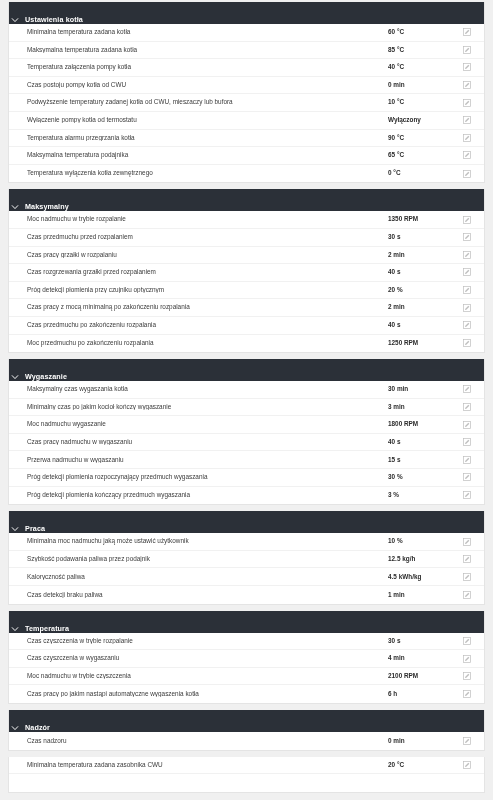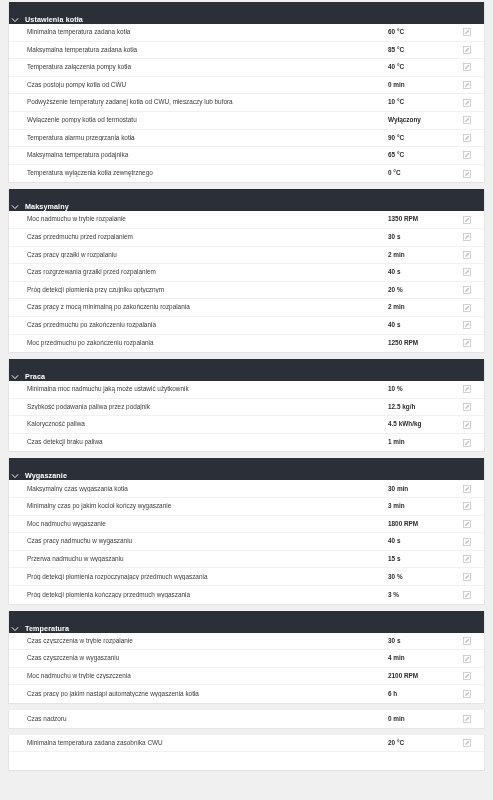--- a/index.html
+++ b/index.html
@@ -328,158 +328,158 @@
         </div>
       </div>
     </div>
     <div class="panel">
       <div class="panel-header">
         <span class="chevron">
           <svg viewBox="0 0 10 10" width="8" height="8" aria-hidden="true">
             <path d="M1.5 3.3 L5 7 L8.5 3.3" fill="none" stroke="#ffffff" stroke-width="1.2" stroke-linecap="round" stroke-linejoin="round"></path>
           </svg>
         </span>
-        <span>Praca</span>
-      </div>
-      <div class="panel-body">
-        <div class="row">
-          <div class="row-label">Minimalna moc nadmuchu jaką może ustawić użytkownik</div>
-          <div class="row-value">10 %</div>
-          <div class="row-action">
-            <span class="edit-icon">
-              <svg viewBox="0 0 16 16" width="8" height="8" aria-hidden="true">
-                <rect x="1.2" y="1.2" width="13.6" height="13.6" fill="none" stroke="#8a8a8a" stroke-width="1.4"></rect>
-                <path d="M10.6 3.4 L12.6 5.4 L6.6 11.4 L4.0 12.0 L4.6 9.4 Z" fill="#8a8a8a"></path>
-              </svg>
-            </span>
-          </div>
-        </div>
-        <div class="row">
-          <div class="row-label">Szybkość podawania paliwa przez podajnik</div>
-          <div class="row-value">12.5 kg/h</div>
-          <div class="row-action">
-            <span class="edit-icon">
-              <svg viewBox="0 0 16 16" width="8" height="8" aria-hidden="true">
-                <rect x="1.2" y="1.2" width="13.6" height="13.6" fill="none" stroke="#8a8a8a" stroke-width="1.4"></rect>
-                <path d="M10.6 3.4 L12.6 5.4 L6.6 11.4 L4.0 12.0 L4.6 9.4 Z" fill="#8a8a8a"></path>
-              </svg>
-            </span>
-          </div>
-        </div>
-        <div class="row">
-          <div class="row-label">Kaloryczność paliwa</div>
-          <div class="row-value">4.5 kWh/kg</div>
-          <div class="row-action">
-            <span class="edit-icon">
-              <svg viewBox="0 0 16 16" width="8" height="8" aria-hidden="true">
-                <rect x="1.2" y="1.2" width="13.6" height="13.6" fill="none" stroke="#8a8a8a" stroke-width="1.4"></rect>
-                <path d="M10.6 3.4 L12.6 5.4 L6.6 11.4 L4.0 12.0 L4.6 9.4 Z" fill="#8a8a8a"></path>
-              </svg>
-            </span>
-          </div>
-        </div>
-        <div class="row">
-          <div class="row-label">Czas detekcji braku paliwa</div>
-          <div class="row-value">1 min</div>
+        <span>Wygaszanie</span>
+      </div>
+      <div class="panel-body">
+        <div class="row">
+          <div class="row-label">Maksymalny czas wygaszania kotła</div>
+          <div class="row-value">30 min</div>
+          <div class="row-action">
+            <span class="edit-icon">
+              <svg viewBox="0 0 16 16" width="8" height="8" aria-hidden="true">
+                <rect x="1.2" y="1.2" width="13.6" height="13.6" fill="none" stroke="#8a8a8a" stroke-width="1.4"></rect>
+                <path d="M10.6 3.4 L12.6 5.4 L6.6 11.4 L4.0 12.0 L4.6 9.4 Z" fill="#8a8a8a"></path>
+              </svg>
+            </span>
+          </div>
+        </div>
+        <div class="row">
+          <div class="row-label">Minimalny czas po jakim kocioł kończy wygaszanie</div>
+          <div class="row-value">3 min</div>
+          <div class="row-action">
+            <span class="edit-icon">
+              <svg viewBox="0 0 16 16" width="8" height="8" aria-hidden="true">
+                <rect x="1.2" y="1.2" width="13.6" height="13.6" fill="none" stroke="#8a8a8a" stroke-width="1.4"></rect>
+                <path d="M10.6 3.4 L12.6 5.4 L6.6 11.4 L4.0 12.0 L4.6 9.4 Z" fill="#8a8a8a"></path>
+              </svg>
+            </span>
+          </div>
+        </div>
+        <div class="row">
+          <div class="row-label">Moc nadmuchu wygaszanie</div>
+          <div class="row-value">1800 RPM</div>
+          <div class="row-action">
+            <span class="edit-icon">
+              <svg viewBox="0 0 16 16" width="8" height="8" aria-hidden="true">
+                <rect x="1.2" y="1.2" width="13.6" height="13.6" fill="none" stroke="#8a8a8a" stroke-width="1.4"></rect>
+                <path d="M10.6 3.4 L12.6 5.4 L6.6 11.4 L4.0 12.0 L4.6 9.4 Z" fill="#8a8a8a"></path>
+              </svg>
+            </span>
+          </div>
+        </div>
+        <div class="row">
+          <div class="row-label">Czas pracy nadmuchu w wygaszaniu</div>
+          <div class="row-value">40 s</div>
+          <div class="row-action">
+            <span class="edit-icon">
+              <svg viewBox="0 0 16 16" width="8" height="8" aria-hidden="true">
+                <rect x="1.2" y="1.2" width="13.6" height="13.6" fill="none" stroke="#8a8a8a" stroke-width="1.4"></rect>
+                <path d="M10.6 3.4 L12.6 5.4 L6.6 11.4 L4.0 12.0 L4.6 9.4 Z" fill="#8a8a8a"></path>
+              </svg>
+            </span>
+          </div>
+        </div>
+        <div class="row">
+          <div class="row-label">Przerwa nadmuchu w wygaszaniu</div>
+          <div class="row-value">15 s</div>
+          <div class="row-action">
+            <span class="edit-icon">
+              <svg viewBox="0 0 16 16" width="8" height="8" aria-hidden="true">
+                <rect x="1.2" y="1.2" width="13.6" height="13.6" fill="none" stroke="#8a8a8a" stroke-width="1.4"></rect>
+                <path d="M10.6 3.4 L12.6 5.4 L6.6 11.4 L4.0 12.0 L4.6 9.4 Z" fill="#8a8a8a"></path>
+              </svg>
+            </span>
+          </div>
+        </div>
+        <div class="row">
+          <div class="row-label">Próg detekcji płomienia rozpoczynający przedmuch wygaszania</div>
+          <div class="row-value">30 %</div>
+          <div class="row-action">
+            <span class="edit-icon">
+              <svg viewBox="0 0 16 16" width="8" height="8" aria-hidden="true">
+                <rect x="1.2" y="1.2" width="13.6" height="13.6" fill="none" stroke="#8a8a8a" stroke-width="1.4"></rect>
+                <path d="M10.6 3.4 L12.6 5.4 L6.6 11.4 L4.0 12.0 L4.6 9.4 Z" fill="#8a8a8a"></path>
+              </svg>
+            </span>
+          </div>
+        </div>
+        <div class="row">
+          <div class="row-label">Próg detekcji płomienia kończący przedmuch wygaszania</div>
+          <div class="row-value">3 %</div>
           <div class="row-action">
             <span class="edit-icon">
               <svg viewBox="0 0 16 16" width="8" height="8" aria-hidden="true">
                 <rect x="1.2" y="1.2" width="13.6" height="13.6" fill="none" stroke="#8a8a8a" stroke-width="1.4"></rect>
                 <path d="M10.6 3.4 L12.6 5.4 L6.6 11.4 L4.0 12.0 L4.6 9.4 Z" fill="#8a8a8a"></path>
               </svg>
             </span>
           </div>
         </div>
       </div>
     </div>
     <div class="panel">
       <div class="panel-header">
         <span class="chevron">
           <svg viewBox="0 0 10 10" width="8" height="8" aria-hidden="true">
             <path d="M1.5 3.3 L5 7 L8.5 3.3" fill="none" stroke="#ffffff" stroke-width="1.2" stroke-linecap="round" stroke-linejoin="round"></path>
           </svg>
         </span>
-        <span>Wygaszanie</span>
-      </div>
-      <div class="panel-body">
-        <div class="row">
-          <div class="row-label">Maksymalny czas wygaszania kotła</div>
-          <div class="row-value">30 min</div>
-          <div class="row-action">
-            <span class="edit-icon">
-              <svg viewBox="0 0 16 16" width="8" height="8" aria-hidden="true">
-                <rect x="1.2" y="1.2" width="13.6" height="13.6" fill="none" stroke="#8a8a8a" stroke-width="1.4"></rect>
-                <path d="M10.6 3.4 L12.6 5.4 L6.6 11.4 L4.0 12.0 L4.6 9.4 Z" fill="#8a8a8a"></path>
-              </svg>
-            </span>
-          </div>
-        </div>
-        <div class="row">
-          <div class="row-label">Minimalny czas po jakim kocioł kończy wygaszanie</div>
-          <div class="row-value">3 min</div>
-          <div class="row-action">
-            <span class="edit-icon">
-              <svg viewBox="0 0 16 16" width="8" height="8" aria-hidden="true">
-                <rect x="1.2" y="1.2" width="13.6" height="13.6" fill="none" stroke="#8a8a8a" stroke-width="1.4"></rect>
-                <path d="M10.6 3.4 L12.6 5.4 L6.6 11.4 L4.0 12.0 L4.6 9.4 Z" fill="#8a8a8a"></path>
-              </svg>
-            </span>
-          </div>
-        </div>
-        <div class="row">
-          <div class="row-label">Moc nadmuchu wygaszanie</div>
-          <div class="row-value">1800 RPM</div>
-          <div class="row-action">
-            <span class="edit-icon">
-              <svg viewBox="0 0 16 16" width="8" height="8" aria-hidden="true">
-                <rect x="1.2" y="1.2" width="13.6" height="13.6" fill="none" stroke="#8a8a8a" stroke-width="1.4"></rect>
-                <path d="M10.6 3.4 L12.6 5.4 L6.6 11.4 L4.0 12.0 L4.6 9.4 Z" fill="#8a8a8a"></path>
-              </svg>
-            </span>
-          </div>
-        </div>
-        <div class="row">
-          <div class="row-label">Czas pracy nadmuchu w wygaszaniu</div>
-          <div class="row-value">40 s</div>
-          <div class="row-action">
-            <span class="edit-icon">
-              <svg viewBox="0 0 16 16" width="8" height="8" aria-hidden="true">
-                <rect x="1.2" y="1.2" width="13.6" height="13.6" fill="none" stroke="#8a8a8a" stroke-width="1.4"></rect>
-                <path d="M10.6 3.4 L12.6 5.4 L6.6 11.4 L4.0 12.0 L4.6 9.4 Z" fill="#8a8a8a"></path>
-              </svg>
-            </span>
-          </div>
-        </div>
-        <div class="row">
-          <div class="row-label">Przerwa nadmuchu w wygaszaniu</div>
-          <div class="row-value">15 s</div>
-          <div class="row-action">
-            <span class="edit-icon">
-              <svg viewBox="0 0 16 16" width="8" height="8" aria-hidden="true">
-                <rect x="1.2" y="1.2" width="13.6" height="13.6" fill="none" stroke="#8a8a8a" stroke-width="1.4"></rect>
-                <path d="M10.6 3.4 L12.6 5.4 L6.6 11.4 L4.0 12.0 L4.6 9.4 Z" fill="#8a8a8a"></path>
-              </svg>
-            </span>
-          </div>
-        </div>
-        <div class="row">
-          <div class="row-label">Próg detekcji płomienia rozpoczynający przedmuch wygaszania</div>
-          <div class="row-value">30 %</div>
-          <div class="row-action">
-            <span class="edit-icon">
-              <svg viewBox="0 0 16 16" width="8" height="8" aria-hidden="true">
-                <rect x="1.2" y="1.2" width="13.6" height="13.6" fill="none" stroke="#8a8a8a" stroke-width="1.4"></rect>
-                <path d="M10.6 3.4 L12.6 5.4 L6.6 11.4 L4.0 12.0 L4.6 9.4 Z" fill="#8a8a8a"></path>
-              </svg>
-            </span>
-          </div>
-        </div>
-        <div class="row">
-          <div class="row-label">Próg detekcji płomienia kończący przedmuch wygaszania</div>
-          <div class="row-value">3 %</div>
+        <span>Praca</span>
+      </div>
+      <div class="panel-body">
+        <div class="row">
+          <div class="row-label">Minimalna moc nadmuchu jaką może ustawić użytkownik</div>
+          <div class="row-value">10 %</div>
+          <div class="row-action">
+            <span class="edit-icon">
+              <svg viewBox="0 0 16 16" width="8" height="8" aria-hidden="true">
+                <rect x="1.2" y="1.2" width="13.6" height="13.6" fill="none" stroke="#8a8a8a" stroke-width="1.4"></rect>
+                <path d="M10.6 3.4 L12.6 5.4 L6.6 11.4 L4.0 12.0 L4.6 9.4 Z" fill="#8a8a8a"></path>
+              </svg>
+            </span>
+          </div>
+        </div>
+        <div class="row">
+          <div class="row-label">Szybkość podawania paliwa przez podajnik</div>
+          <div class="row-value">12.5 kg/h</div>
+          <div class="row-action">
+            <span class="edit-icon">
+              <svg viewBox="0 0 16 16" width="8" height="8" aria-hidden="true">
+                <rect x="1.2" y="1.2" width="13.6" height="13.6" fill="none" stroke="#8a8a8a" stroke-width="1.4"></rect>
+                <path d="M10.6 3.4 L12.6 5.4 L6.6 11.4 L4.0 12.0 L4.6 9.4 Z" fill="#8a8a8a"></path>
+              </svg>
+            </span>
+          </div>
+        </div>
+        <div class="row">
+          <div class="row-label">Kaloryczność paliwa</div>
+          <div class="row-value">4.5 kWh/kg</div>
+          <div class="row-action">
+            <span class="edit-icon">
+              <svg viewBox="0 0 16 16" width="8" height="8" aria-hidden="true">
+                <rect x="1.2" y="1.2" width="13.6" height="13.6" fill="none" stroke="#8a8a8a" stroke-width="1.4"></rect>
+                <path d="M10.6 3.4 L12.6 5.4 L6.6 11.4 L4.0 12.0 L4.6 9.4 Z" fill="#8a8a8a"></path>
+              </svg>
+            </span>
+          </div>
+        </div>
+        <div class="row">
+          <div class="row-label">Czas detekcji braku paliwa</div>
+          <div class="row-value">1 min</div>
           <div class="row-action">
             <span class="edit-icon">
               <svg viewBox="0 0 16 16" width="8" height="8" aria-hidden="true">
                 <rect x="1.2" y="1.2" width="13.6" height="13.6" fill="none" stroke="#8a8a8a" stroke-width="1.4"></rect>
                 <path d="M10.6 3.4 L12.6 5.4 L6.6 11.4 L4.0 12.0 L4.6 9.4 Z" fill="#8a8a8a"></path>
               </svg>
             </span>
           </div>
         </div>
       </div>
@@ -538,20 +538,28 @@
               <svg viewBox="0 0 16 16" width="8" height="8" aria-hidden="true">
                 <rect x="1.2" y="1.2" width="13.6" height="13.6" fill="none" stroke="#8a8a8a" stroke-width="1.4"></rect>
                 <path d="M10.6 3.4 L12.6 5.4 L6.6 11.4 L4.0 12.0 L4.6 9.4 Z" fill="#8a8a8a"></path>
               </svg>
             </span>
           </div>
         </div>
       </div>
     </div>
     <div class="panel">
+      <div class="panel-header">
+        <span class="chevron">
+          <svg viewBox="0 0 10 10" width="8" height="8" aria-hidden="true">
+            <path d="M1.5 3.3 L5 7 L8.5 3.3" fill="none" stroke="#ffffff" stroke-width="1.2" stroke-linecap="round" stroke-linejoin="round"></path>
+          </svg>
+        </span>
+        <span>Nadzór</span>
+      </div>
       <div class="panel-body">
         <div class="row">
           <div class="row-label">Czas nadzoru</div>
           <div class="row-value">0 min</div>
           <div class="row-action">
             <span class="edit-icon">
               <svg viewBox="0 0 16 16" width="8" height="8" aria-hidden="true">
                 <rect x="1.2" y="1.2" width="13.6" height="13.6" fill="none" stroke="#8a8a8a" stroke-width="1.4"></rect>
                 <path d="M10.6 3.4 L12.6 5.4 L6.6 11.4 L4.0 12.0 L4.6 9.4 Z" fill="#8a8a8a"></path>
               </svg>

